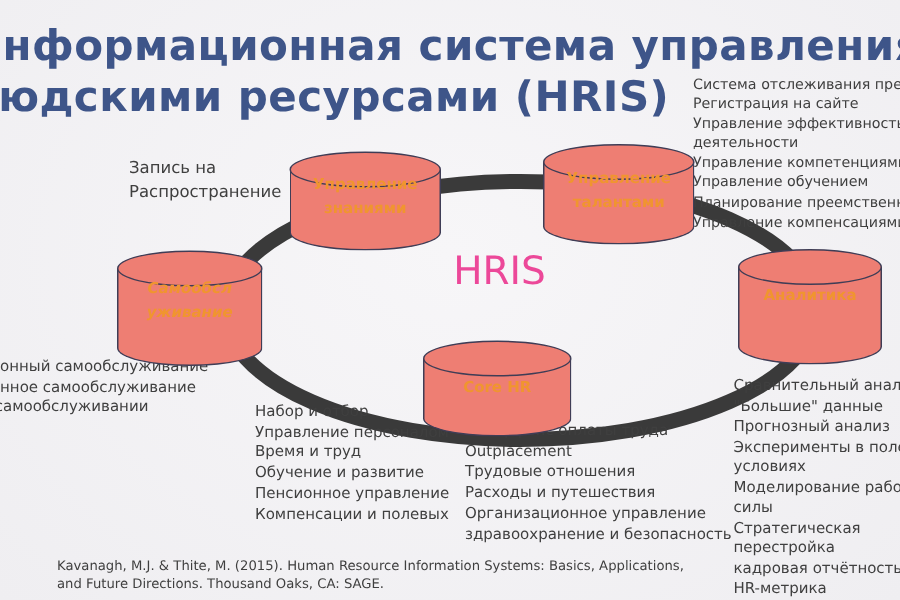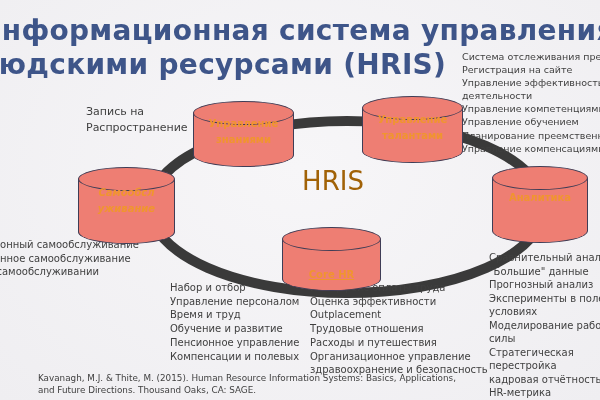--- a/index.html
+++ b/index.html
@@ -20,33 +20,33 @@
     font-size: 28px; font-weight: 700;
     line-height: 34px; letter-spacing: 0.3px;
     white-space: nowrap;
   }
 
   
   .note { font-size: 10px; line-height: 13.7px; white-space: nowrap; }
   .note-topright   { left: 462px; top: 50px; font-size: 9.5px; line-height: 13.1px; }
   .note-lefttop    { left: 86px;  top: 104px; font-size: 11px; line-height: 15.5px; }
   .note-leftmid    { left: -62px; top: 238px; line-height: 13.5px; }
-  .note-botleft    { left: 170px; top: 281px; }
+  .note-botleft    { left: 170px; top: 268px; }
   .note-botmid     { left: 310px; top: 281px; }
   .note-botright   { left: 489px; top: 251px; line-height: 13.5px; }
 
   
   svg.ring { left: 0; top: 0; }
 
   
   .hris {
     left: 292px; top: 166px; width: 82px;
     text-align: center;
     font-size: 26px; font-weight: 500;
-    color: #a16207;
+    color: #ec4899;
   }
 
   
   .cyl { position: absolute; }
   .cyl-body {
     position: absolute; left: 0; right: 0; top: 12px; bottom: 0;
     background: #ee7e73;
     border-left: 1.4px solid #3f3d56;
     border-right: 1.4px solid #3f3d56;
     border-bottom: 1.4px solid #3f3d56;
@@ -69,21 +69,21 @@
   }
   #cyl-knowledge  { left: 193px; top: 101px; width: 101px; height: 66px; }
   #cyl-knowledge .cyl-label { top: 15px; }
   #cyl-talent     { left: 362px; top: 96px;  width: 101px; height: 67px; }
   #cyl-talent .cyl-label { top: 16px; }
   #cyl-selfserv   { left: 78px;  top: 167px; width: 97px;  height: 77px; font-style: italic; }
   #cyl-selfserv .cyl-label { top: 18px; }
   #cyl-analytics  { left: 492px; top: 166px; width: 96px;  height: 77px; }
   #cyl-analytics .cyl-label { top: 24px; }
   #cyl-corehr     { left: 282px; top: 227px; width: 99px;  height: 64px; }
-  #cyl-corehr .cyl-label { top: 40px; text-decoration: underline; }
+  #cyl-corehr .cyl-label { top: 24px; }
 
   
   .footer {
     left: 38px; top: 373px;
     font-size: 8.8px; line-height: 11.6px;
     color: #3f3f3f;
     white-space: nowrap;
   }
 </style>
 </head>
@@ -124,21 +124,20 @@
     <div>Набор и отбор</div>
     <div>Управление персоналом</div>
     <div>Время и труд</div>
     <div>Обучение и развитие</div>
     <div>Пенсионное управление</div>
     <div>Компенсации и полевых</div>
   </div>
 
 <div class="note note-botmid abs">
     <div>Интерфейс оплаты труда</div>
-    <div>Оценка эффективности</div>
     <div>Outplacement</div>
     <div>Трудовые отношения</div>
     <div>Расходы и путешествия</div>
     <div>Организационное управление</div>
     <div>здравоохранение и безопасность</div>
   </div>
 
 <div class="note note-botright abs">
     <div>Сравнительный анализ</div>
     <div>"Большие" данные</div>

